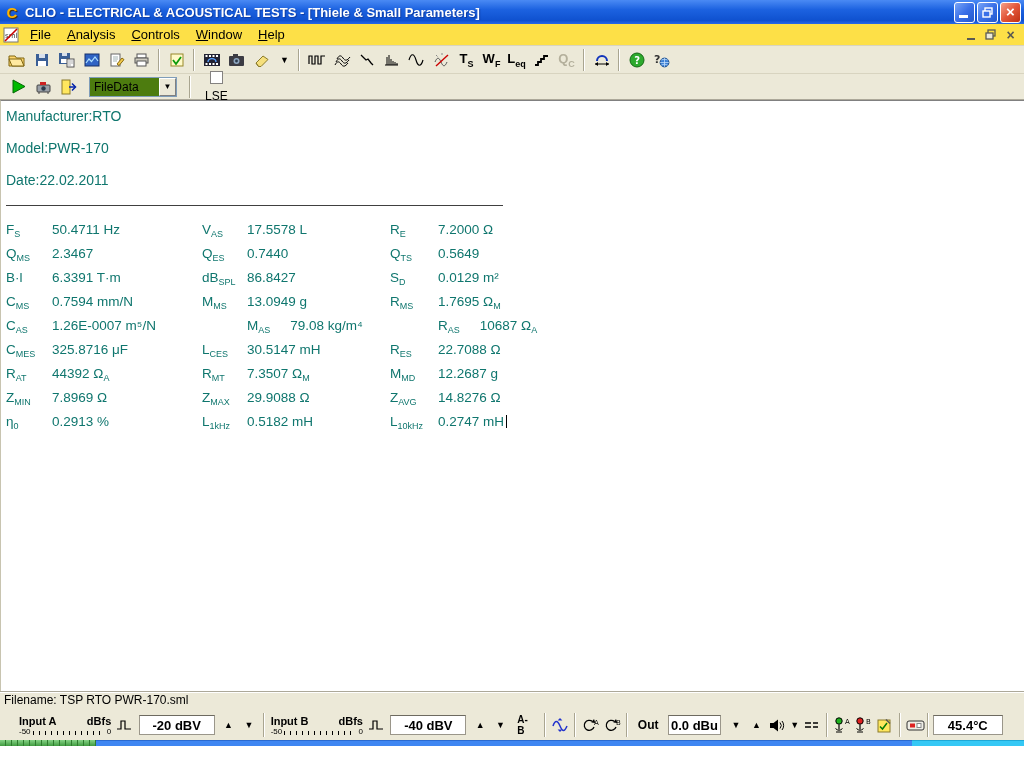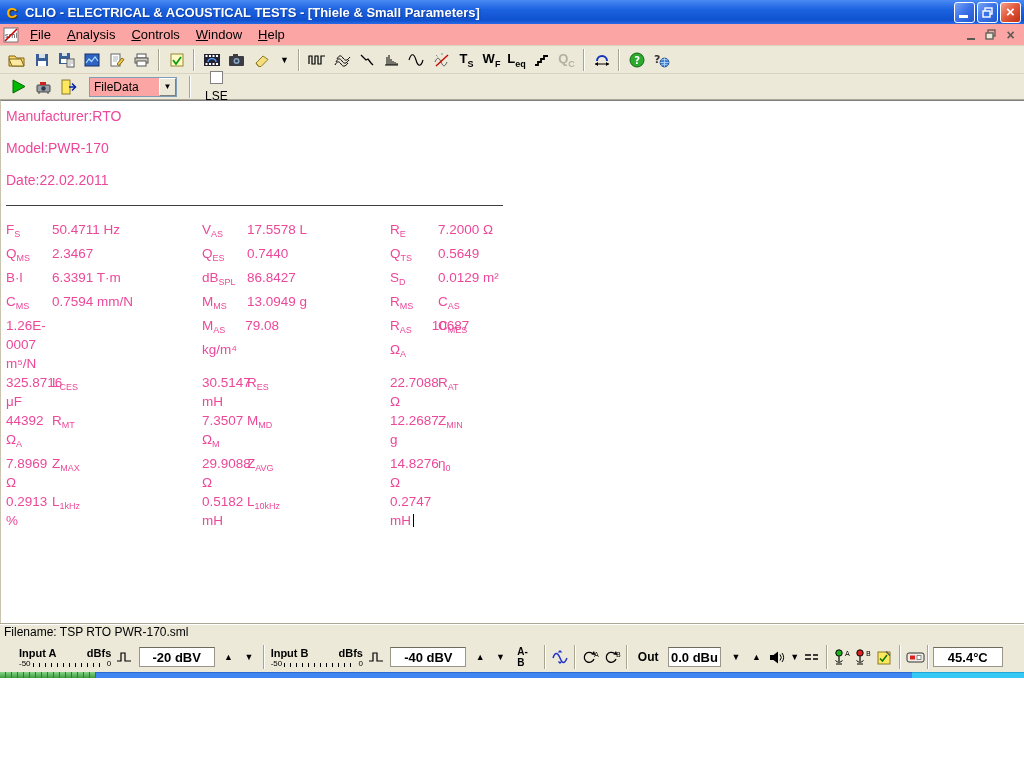--- a/index.html
+++ b/index.html
@@ -14,21 +14,21 @@
   #title-text { color:#fff; font-weight:bold; font-size:13px; margin-left:4px; text-shadow:1px 1px 1px #0d3aa0;
     flex:1; white-space:nowrap; overflow:hidden; }
   .tb-btn { width:21px; height:21px; border:1px solid #fff; border-radius:3px; margin-left:2px;
     display:flex; align-items:center; justify-content:center; position:relative;
     background:linear-gradient(135deg,#78a5f7 0%,#3a70e8 50%,#2258cc 100%); }
   .tb-btn.close { background:linear-gradient(135deg,#f5a089 0%,#e25639 50%,#c03013 100%); }
   .glyph-min { position:absolute; left:4px; bottom:4px; width:9px; height:3px; background:#fff; }
   .glyph-close { color:#fff; font-size:15px; font-weight:bold; line-height:1; margin-top:-2px; }
 
   
-  #menubar { height:22px; background:#fca5a5; display:flex; align-items:center; padding:0 2px;
+  #menubar { height:22px; background:#fde047; display:flex; align-items:center; padding:0 2px;
     border-bottom:1px solid #d8d4c0; }
   .sml-icon { margin:0 3px 0 1px; }
   .menu-item { font-size:13px; color:#000; padding:2px 8px; cursor:default; }
   .menu-item u { text-decoration:underline; }
   #mdi-controls { margin-left:auto; display:flex; align-items:center; gap:3px; padding-right:3px; }
   .mdi-btn { width:17px; height:15px; display:flex; align-items:center; justify-content:center; color:#5a5a52; }
   .mdi-min { width:8px; height:2px; background:#5a5a52; margin-top:8px; }
   .mdi-close { font-size:14px; font-weight:bold; line-height:1; }
 
   
@@ -38,31 +38,31 @@
     border-bottom:1px solid #aca899; }
   .tbtn { width:25px; height:24px; display:flex; align-items:center; justify-content:center; }
   .tbtn.narrow { width:20px; }
   .sep { width:2px; height:22px; border-left:1px solid #a9a590; border-right:1px solid #fff; margin:0 4px; }
   .txt-icon { font-weight:bold; font-size:13px; color:#000; }
   .txt-icon sub { font-size:9px; font-weight:bold; }
   .txt-icon.disabled { color:#b4b09c; }
   .dd-caret { font-size:9px; color:#000; margin-left:1px; }
 
   
-  .combo { width:88px; height:20px; background:#fca5a5; border:1px solid #7f9db9; display:flex; align-items:center; margin:0 8px; }
+  .combo { width:88px; height:20px; background:#4d7c0f; border:1px solid #7f9db9; display:flex; align-items:center; margin:0 8px; }
   .combo-text { flex:1; font-size:12px; padding-left:4px; }
   .combo-btn { width:17px; height:18px; background:#ece9d8; border:1px solid #fff;
     border-right-color:#808080; border-bottom-color:#808080; display:flex; align-items:center; justify-content:center; font-size:8px; }
   .checkbox-row { display:flex; align-items:center; gap:5px; margin-left:10px;flex-direction:column; }
   .checkbox { width:13px; height:13px; background:#fff; border:1px solid #848280; }
   .checkbox-label { font-size:12px; }
 
   
-  #main { height:524px; background:#fff; border-top:1px solid #808080; border-left:1px solid #c8c4b0;
-    padding:4px 0 0 5px; overflow:hidden; font-size:14px; color:#ec4899; }
+  #main { height:592px; background:#fff; border-top:1px solid #808080; border-left:1px solid #c8c4b0;
+    padding:4px 0 0 5px; overflow:hidden; font-size:14px; color:#0f766e; }
   .doc-line { height:32px; line-height:22px; }
   #doc-hr { width:497px; border-top:1px solid #404040; margin:4px 0 14px 0; }
   #param-grid { display:grid; grid-template-columns:46px 150px 45px 143px 48px auto; line-height:19px; font-size:13.5px; }
   .plabel sub, .pvalue sub, .ilabel sub { font-size:9px; vertical-align:-3px; }
   .ilabel { margin-right:20px; }
   .caret { display:inline-block; width:1px; height:13px; background:#000; margin-left:2px; vertical-align:-2px; }
 
   
   #statusline { height:18px; background:#ece9d8; border-top:1px solid #fff; font-size:12px;
     display:flex; align-items:flex-start; padding-left:4px; box-shadow:0 -1px 0 #aca899; }
@@ -364,20 +364,21 @@
         <div class="pvalue">6.3391 T·m</div>
         <div class="plabel">dB<sub>SPL</sub></div>
         <div class="pvalue">86.8427</div>
         <div class="plabel">S<sub>D</sub></div>
         <div class="pvalue">0.0129 m²</div>
         <div class="plabel">C<sub>MS</sub></div>
         <div class="pvalue">0.7594 mm/N</div>
         <div class="plabel">M<sub>MS</sub></div>
         <div class="pvalue">13.0949 g</div>
         <div class="plabel">R<sub>MS</sub></div>
+        <div class="pvalue">1.7695 Ω<sub>M</sub></div>
         <div class="plabel">C<sub>AS</sub></div>
         <div class="pvalue">1.26E-0007 m⁵/N</div>
         <div class="plabel"></div>
         <div class="pvalue"><span class="ilabel">M<sub>AS</sub></span>79.08 kg/m⁴</div>
         <div class="plabel"></div>
         <div class="pvalue"><span class="ilabel">R<sub>AS</sub></span>10687 Ω<sub>A</sub></div>
         <div class="plabel">C<sub>MES</sub></div>
         <div class="pvalue">325.8716 μF</div>
         <div class="plabel">L<sub>CES</sub></div>
         <div class="pvalue">30.5147 mH</div>

